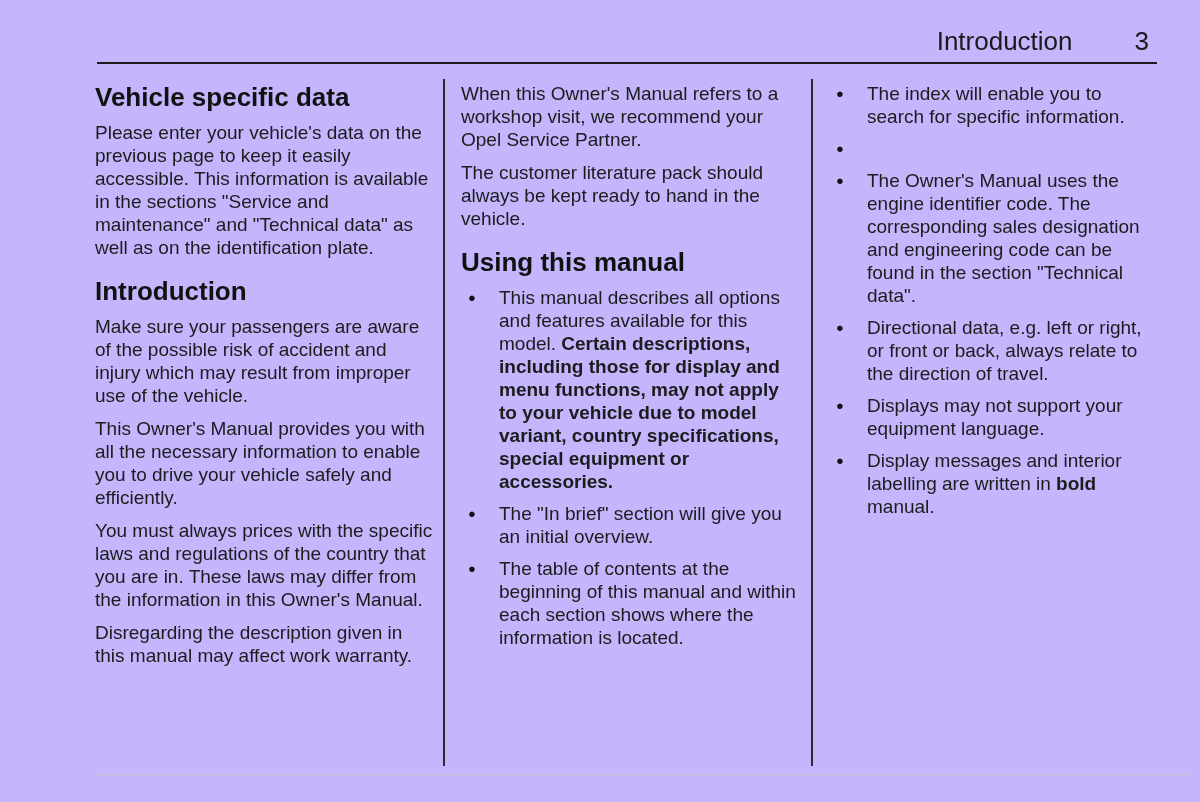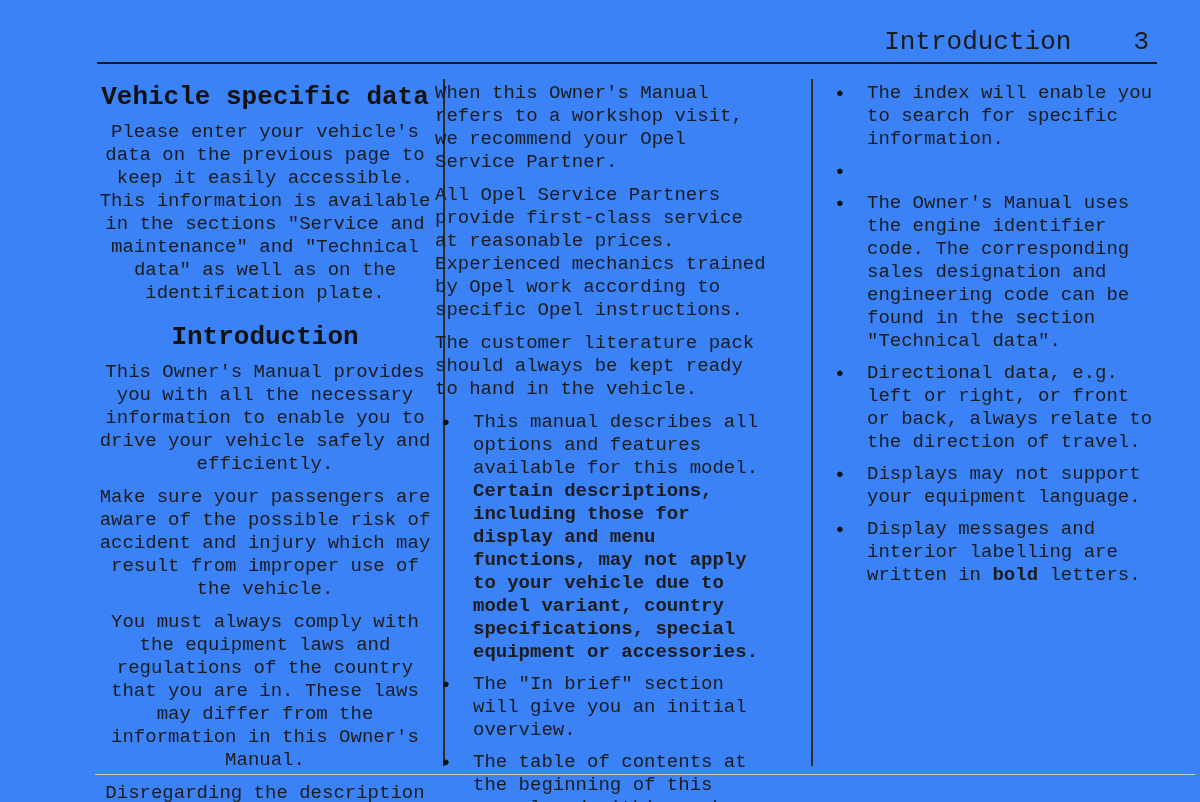--- a/index.html
+++ b/index.html
@@ -5,23 +5,22 @@
   * { margin: 0; padding: 0; box-sizing: border-box; }
   html, body { background: #ffffff; }
   body {
     font-family: "Liberation Sans", "DejaVu Sans", sans-serif;
     color: #1c1c1c;
   }
   .page {
     position: relative;
     width: 1200px;
     height: 802px;
-    background: #3b82f6;
+    background: #c4b5fd;
     overflow: hidden;
-    font-family: Liberation Mono, monospace;
   }
   
   .header {
     position: absolute;
     left: 97px;
     top: 0;
     width: 1060px;
     height: 64px;
     display: flex;
     align-items: flex-end;
@@ -41,22 +40,22 @@
     margin-left: 62px;
     margin-right: 8px;
   }
   
   .col {
     position: absolute;
     top: 82px;
     font-size: 19px;
     line-height: 23px;
   }
-  .col-1 { left: 95px;  width: 340px; text-align: center; }
-  .col-2 { left: 435px; width: 338px; }
+  .col-1 { left: 95px;  width: 340px; }
+  .col-2 { left: 461px; width: 338px; }
   .col-3 { left: 829px; width: 330px; }
   .heading {
     font-size: 26px;
     line-height: 30px;
     font-weight: 700;
     color: #111111;
     margin-bottom: 9px;
   }
   .heading.spaced { margin-top: 17px; }
   .para { margin-bottom: 10px; }
@@ -105,30 +104,30 @@
     <span class="pagenum">3</span>
   </div>
 
   <div class="vdivider d1"></div>
   <div class="vdivider d2"></div>
 
   <div class="col col-1">
     <div class="heading">Vehicle specific data</div>
     <div class="para">Please enter your vehicle's data on the previous page to keep it easily accessible. This information is available in the sections "Service and maintenance" and "Technical data" as well as on the identification plate.</div>
     <div class="heading spaced">Introduction</div>
+    <div class="para">Make sure your passengers are aware of the possible risk of accident and injury which may result from improper use of the vehicle.</div>
     <div class="para">This Owner's Manual provides you with all the necessary information to enable you to drive your vehicle safely and efficiently.</div>
-    <div class="para">Make sure your passengers are aware of the possible risk of accident and injury which may result from improper use of the vehicle.</div>
-    <div class="para">You must always comply with the equipment laws and regulations of the country that you are in. These laws may differ from the information in this Owner's Manual.</div>
+    <div class="para">You must always prices with the specific laws and regulations of the country that you are in. These laws may differ from the information in this Owner's Manual.</div>
     <div class="para">Disregarding the description given in this manual may affect work warranty.</div>
   </div>
 
   <div class="col col-2">
     <div class="para">When this Owner's Manual refers to a workshop visit, we recommend your Opel Service Partner.</div>
-    <div class="para">All Opel Service Partners provide first-class service at reasonable prices. Experienced mechanics trained by Opel work according to specific Opel instructions.</div>
     <div class="para">The customer literature pack should always be kept ready to hand in the vehicle.</div>
+    <div class="heading spaced">Using this manual</div>
     <ul class="bullets">
       <li>
         <span class="dot">●</span>
         <span class="li-text"><span>This manual describes all options and features available for this model. </span><span class="b">Certain descriptions, including those for display and menu functions, may not apply to your vehicle due to model variant, country specifications, special equipment or accessories.</span></span>
       </li>
       <li>
         <span class="dot">●</span>
         <span class="li-text"><span>The "In brief" section will give you an initial overview.</span></span>
       </li>
       <li>
@@ -154,20 +153,20 @@
       <li>
         <span class="dot">●</span>
         <span class="li-text"><span>Directional data, e.g. left or right, or front or back, always relate to the direction of travel.</span></span>
       </li>
       <li>
         <span class="dot">●</span>
         <span class="li-text"><span>Displays may not support your equipment language.</span></span>
       </li>
       <li>
         <span class="dot">●</span>
-        <span class="li-text"><span>Display messages and interior labelling are written in </span><span class="b">bold</span><span> letters.</span></span>
+        <span class="li-text"><span>Display messages and interior labelling are written in </span><span class="b">bold</span><span> manual.</span></span>
       </li>
     </ul>
   </div>
 
   <div class="bottom-rule"></div>
 
 </div>
 
 </body></html>

